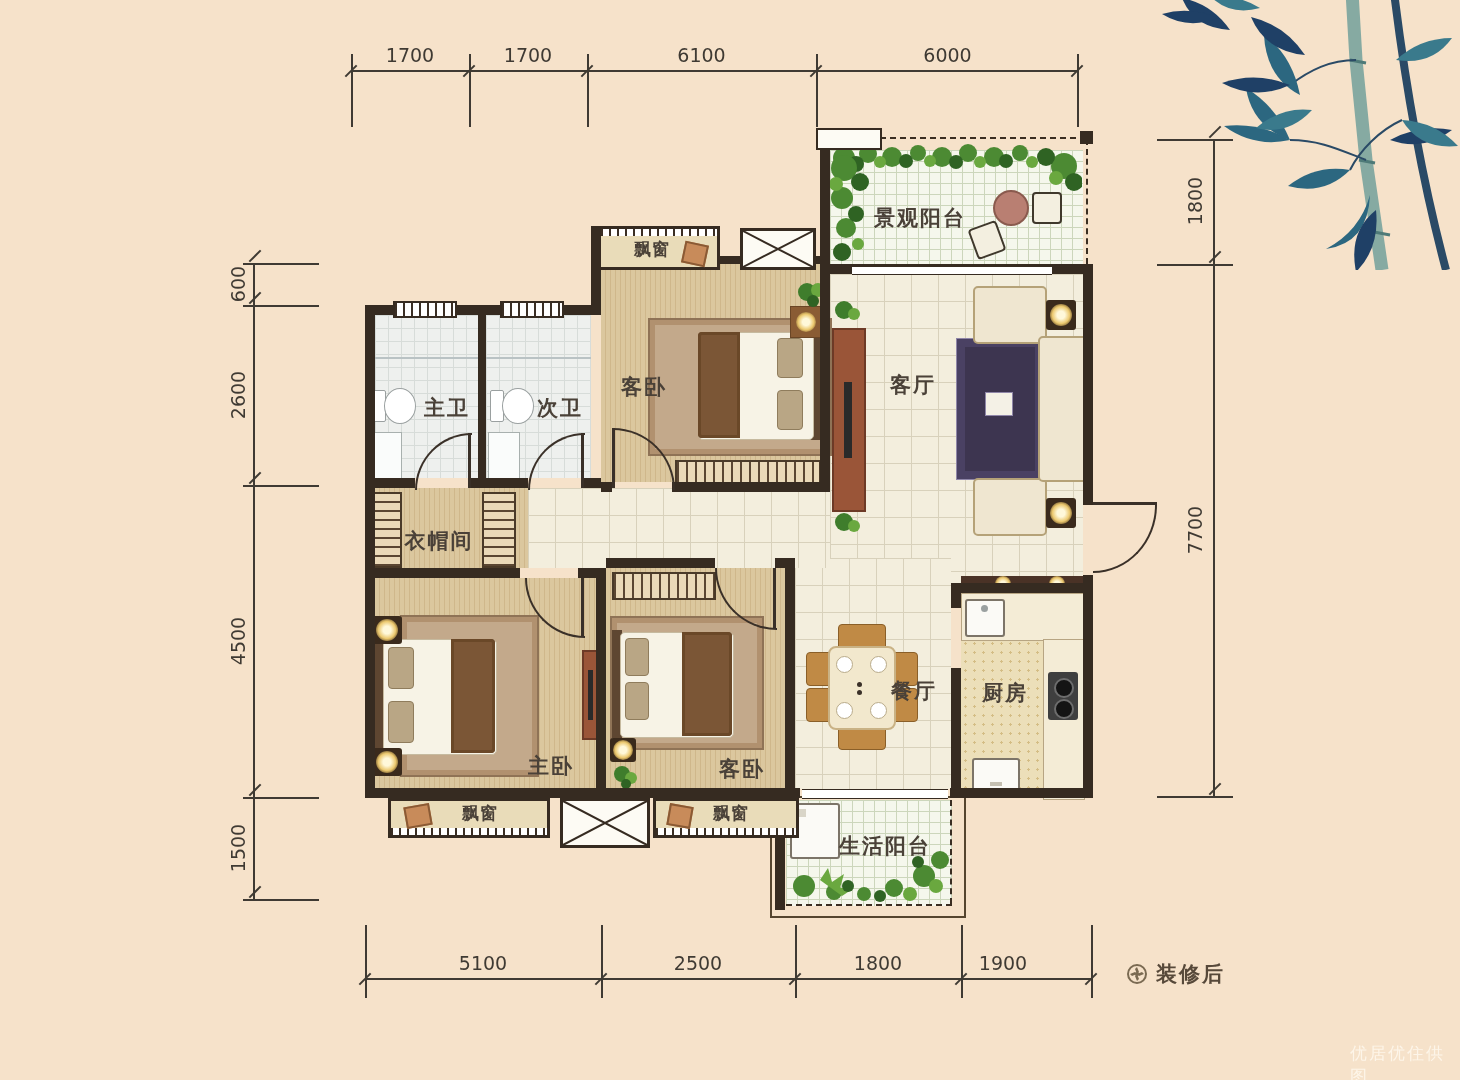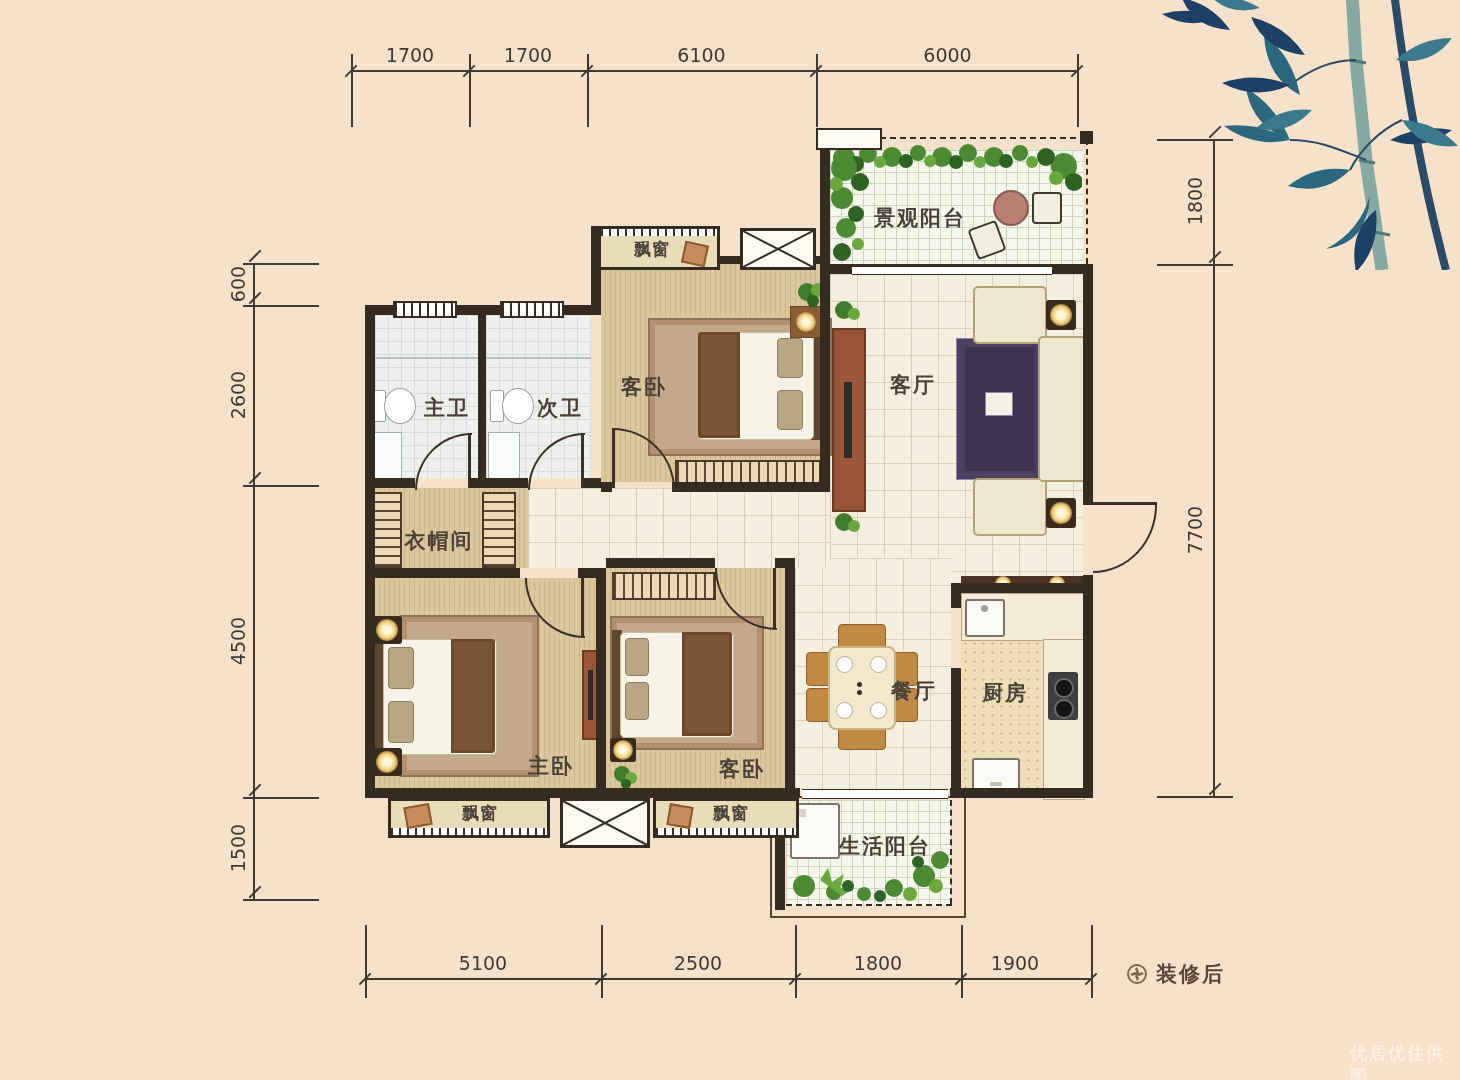--- a/index.html
+++ b/index.html
@@ -459,21 +459,21 @@
 
   <div class="dim dim-h dim-bottom" style="left:365px;top:978px;width:728px">
     <i class="tick" style="left:0"></i>
     <i class="tick" style="left:236px"></i>
     <i class="tick" style="left:430px"></i>
     <i class="tick" style="left:596px"></i>
     <i class="tick" style="left:726px"></i>
     <span class="dlab" style="left:0;width:236px">5100</span>
     <span class="dlab" style="left:236px;width:194px">2500</span>
     <span class="dlab" style="left:430px;width:166px">1800</span>
-    <span class="dlab" style="left:584px;width:132px">1900</span>
+    <span class="dlab" style="left:572px;width:132px">1900</span>
   </div>
 
   <div class="dim dim-v dim-left" style="left:253px;top:263px;height:638px">
     <i class="tick" style="top:0"></i>
     <i class="tick" style="top:42px"></i>
     <i class="tick" style="top:222px"></i>
     <i class="tick" style="top:534px"></i>
     <i class="tick" style="top:636px"></i>
     <span class="dlab-v" style="top:21px">600</span>
     <span class="dlab-v" style="top:132px">2600</span>

